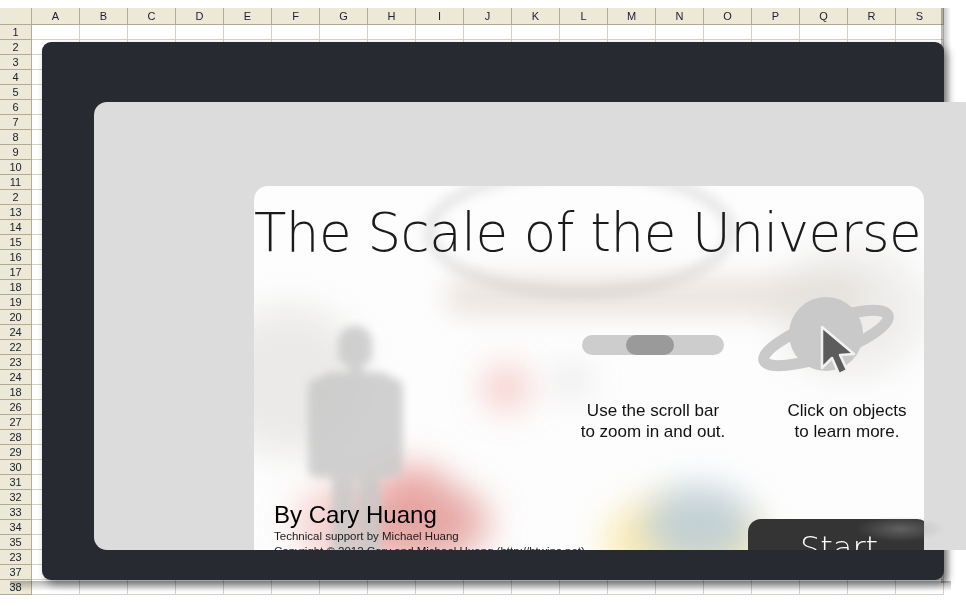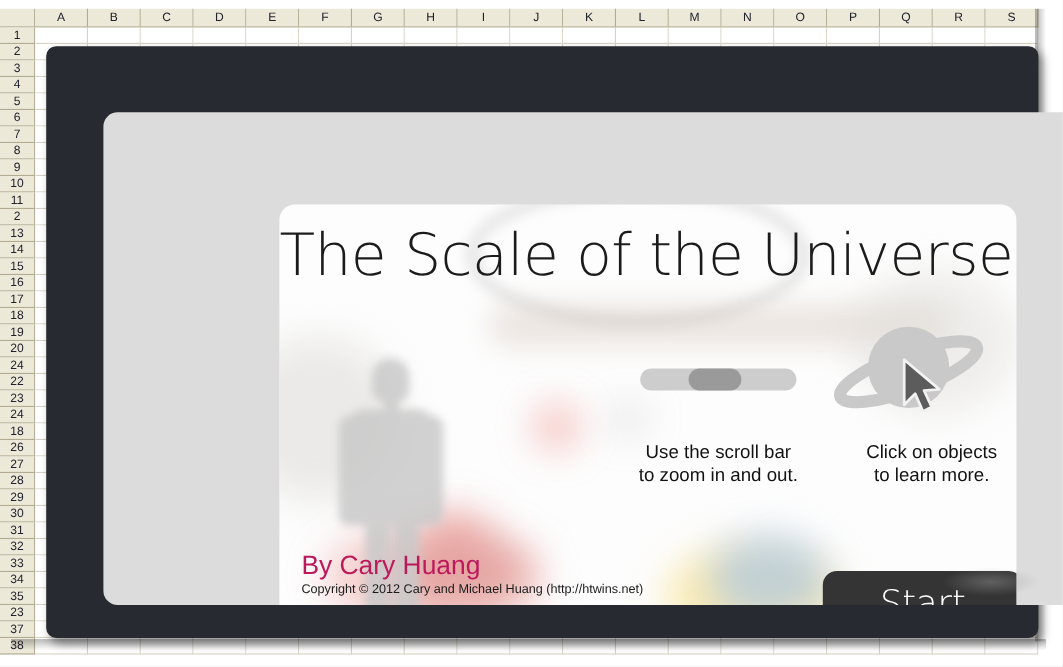--- a/index.html
+++ b/index.html
@@ -119,21 +119,21 @@
 
   
   .instr{position:absolute;top:214px;text-align:center;
     font-size:17px;line-height:21px;color:#121212;
     font-family:"Liberation Sans",sans-serif;}
   #instr-scroll{left:300px;width:198px;}
   #instr-click{left:510px;width:166px;}
 
   
   #credits{position:absolute;left:20px;top:315px;width:400px;}
-  #credit-author{font-size:24px;line-height:28px;color:#be185d;
+  #credit-author{font-size:24px;line-height:28px;color:#000000;
     font-family:"Liberation Sans",sans-serif;}
   .credit-line{font-size:11.5px;line-height:15px;color:#1a1a1a;
     font-family:"Liberation Sans",sans-serif;white-space:nowrap;}
 
   
   #start-button{
     position:absolute;left:494px;top:333px;width:182px;height:58px;
     background:#343434;border-radius:13px;
     display:flex;align-items:center;justify-content:center;
     cursor:pointer;
@@ -1069,20 +1069,21 @@
         <div>to learn more.</div>
       </div>
 
       <div class="instr" id="instr-scroll">
         <div>Use the scroll bar</div>
         <div>to zoom in and out.</div>
       </div>
 
       <div id="credits">
         <div id="credit-author">By Cary Huang</div>
+        <div class="credit-line">Technical support by Michael Huang</div>
         <div class="credit-line">Copyright © 2012 Cary and Michael Huang (http://htwins.net)</div>
 
       </div>
 
       <div id="start-button" style="background: rgb(52, 52, 52);">
         <span id="start-label" style="color: rgb(255, 255, 255);">Start</span>
       </div>
 
     </div>
   </div>

